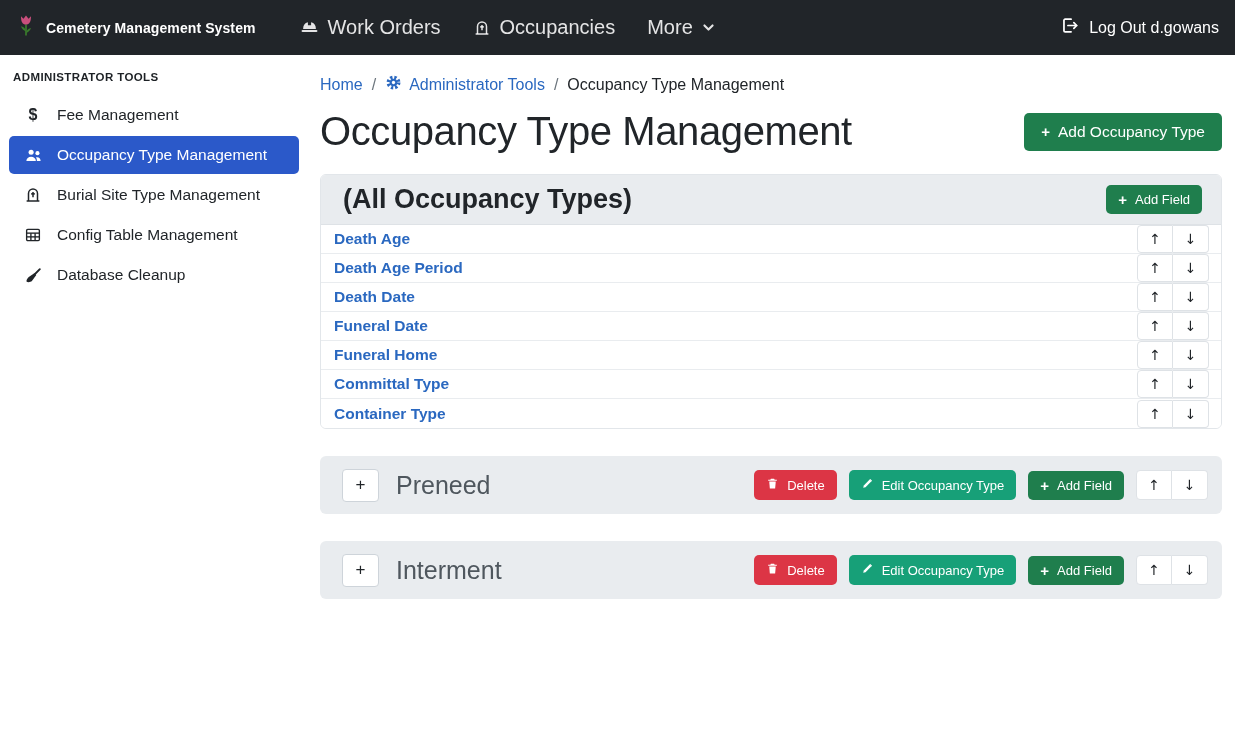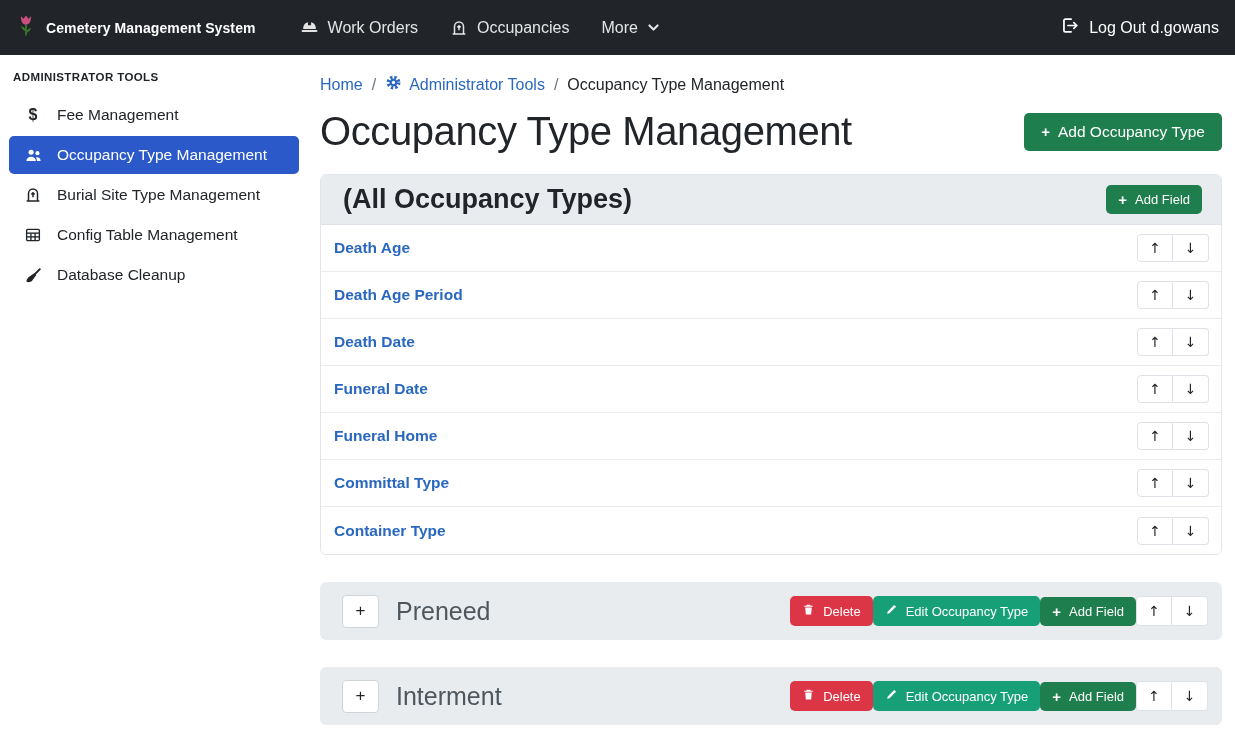--- a/index.html
+++ b/index.html
@@ -12,21 +12,21 @@
     font-family:"Liberation Sans", sans-serif; color:#212529;}
   a{text-decoration:none; cursor:pointer;}
   button{font-family:inherit; cursor:pointer;}
 
   
   .navbar{height:55px; background:var(--navbar-bg); display:flex; align-items:center;
     padding:0 16px; color:#fff;}
   .brand{display:flex; align-items:center; gap:10px; margin-right:28px; cursor:pointer;}
   .brand-text{font-weight:700; font-size:14px; color:#fff; letter-spacing:.1px;}
   .nav-item{display:flex; align-items:center; gap:9px; color:rgba(255,255,255,.88);
-    padding:0 16px; font-size:16px;}
+    padding:0 16px; font-size:20px;}
   .nav-item svg{display:block;}
   .logout{margin-left:auto; display:flex; align-items:center; gap:10px; color:#fff; font-size:16px;}
 
   
   .layout{display:flex; height:683px;}
   .sidebar{width:308px; flex:0 0 308px; padding-top:4px;}
   .main{flex:1; padding:0 13px 18px 12px; overflow:hidden;}
 
   
   .sidebar-heading{font-size:11.5px; font-weight:700; letter-spacing:.4px;
@@ -54,40 +54,40 @@
   .btn-red{background:var(--red);}
   .btn-teal{background:var(--teal);text-align:right;}
   .btn-lg{font-size:15.5px; padding:10px 17px;}
   .btn-sm{font-size:13px; padding:7px 12px;}
 
   
   .card{margin-top:20px; border:1px solid #e2e6ea; border-radius:6px; overflow:hidden;}
   .card-header{background:var(--section-bg); height:50px; display:flex; align-items:center;
     justify-content:space-between; padding:0 19px 0 22px; border-bottom:1px solid var(--border);}
   .card-title{font-size:27px; font-weight:700; color:#212529;}
-  .field-row{height:47px; display:flex; align-items:center; justify-content:space-between;
+  .field-row{height:29px; display:flex; align-items:center; justify-content:space-between;
     padding:0 12px 0 13px; border-bottom:1px solid #e9ecef; background:#fff;}
   .field-row:last-child{border-bottom:none;}
   .field-link{color:var(--link-blue); font-weight:700; font-size:15.5px;}
 
   .arrow-group{display:flex;}
   .arrow-btn{width:36px; height:28px; background:#fff; border:1px solid var(--border);
     color:#212529; font-size:14px; font-family:"DejaVu Sans", sans-serif;
     display:flex; align-items:center; justify-content:center; padding:0;}
   .arrow-btn.first{border-radius:4px 0 0 4px;}
   .arrow-btn.last{border-radius:0 4px 4px 0; border-left:none;}
   .arrow-btn.tall{height:30px;}
 
   
   .section-bar{margin-top:27px; background:var(--section-bg); border-radius:6px; height:58px;
     display:flex; align-items:center; padding:0 14px 0 22px; gap:17px;}
   .expand-btn{width:37px; height:33px; background:#fff; border:1px solid #ced4da; border-radius:4px;
     font-size:17px; color:#212529; display:flex; align-items:center; justify-content:center;}
   .section-title{font-size:25px; font-weight:500; color:#4f575e;}
-  .section-actions{margin-left:auto; display:flex; align-items:center; }
+  .section-actions{margin-left:auto; display:flex; align-items:center; gap:12px;}
 </style>
 </head>
 <body>
 
 <header class="navbar">
   <div class="brand">
     <span>
       <svg viewBox="0 0 24 28" width="20" height="25">
         <path d="M6 3 L9 6 L12 2 L15 6 L18 3 C18 10 16 13 12 13 C8 13 6 10 6 3 Z" fill="#c94f7c"></path>
         <path d="M12 13 L12 26" stroke="#3a7d2c" stroke-width="2" fill="none"></path>

